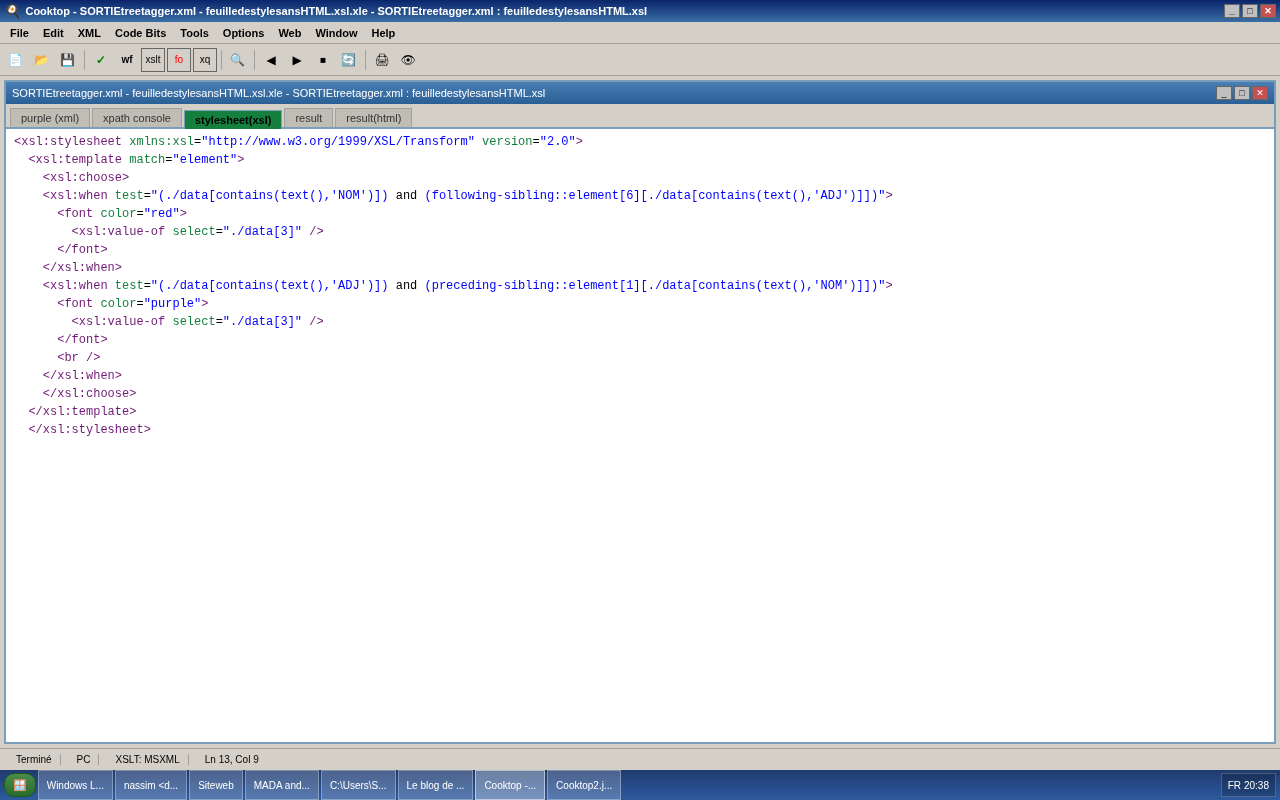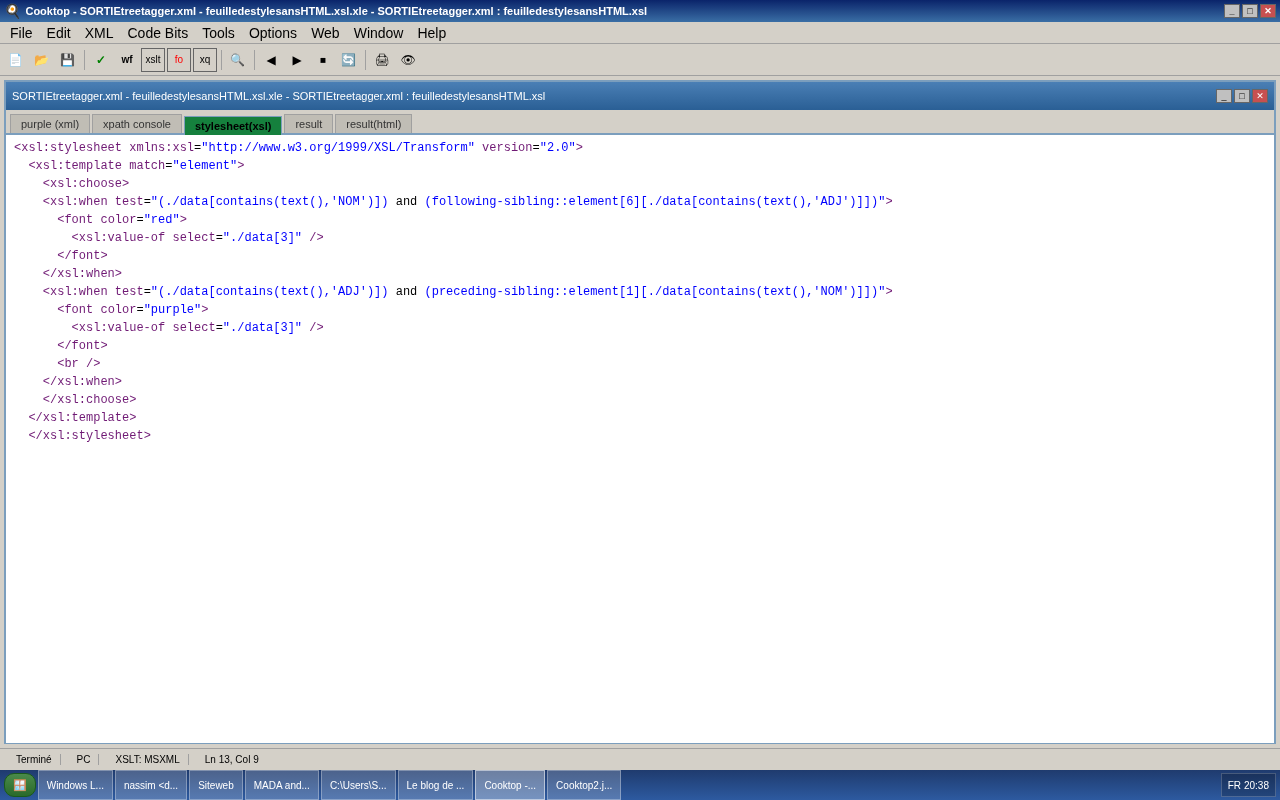--- a/index.html
+++ b/index.html
@@ -52,23 +52,24 @@
       background: #d4d0c8;
       height: 22px;
       display: flex;
       align-items: center;
       padding: 0 4px;
       gap: 2px;
       border-bottom: 1px solid #a0a0a0;
     }
     .menu-item {
       padding: 2px 6px;
-      font-size: 14px;
+      font-size: 11px;
       cursor: pointer;
       color: black;
+      font-weight: bold;
     }
 
     
     #toolbar {
       background: #d4d0c8;
       height: 32px;
       display: flex;
       align-items: center;
       padding: 2px 4px;
       gap: 2px;
@@ -95,21 +96,21 @@
     
     #main-window {
       margin: 4px;
       border: 2px solid #7b9ebd;
       background: white;
       height: calc(100% - 60px - 32px - 22px - 22px - 8px - 30px);
     }
     #window-title-bar {
       background: linear-gradient(to bottom, #4a7fb5, #2a5f95);
       color: white;
-      height: 28px;
+      height: 22px;
       display: flex;
       align-items: center;
       justify-content: space-between;
       padding: 0 6px;
       font-size: 11px;
     }
     #window-title-right {
       display: flex;
       gap: 2px;
     }
@@ -165,21 +166,21 @@
       height: calc(100% - 22px - 30px);
       line-height: 1.5;
     }
 
     .code-line {
       white-space: pre;
       display: block;
     }
 
     .xml-tag { color: #701a75; }
-    .xml-attr-name { color: #701a75; }
+    .xml-attr-name { color: #15803d; }
     .xml-string { color: #0000ff; }
     .xml-text { color: black; }
 
     
     #status-bar {
       background: #d4d0c8;
       height: 22px;
       display: flex;
       align-items: center;
       padding: 0 8px;

